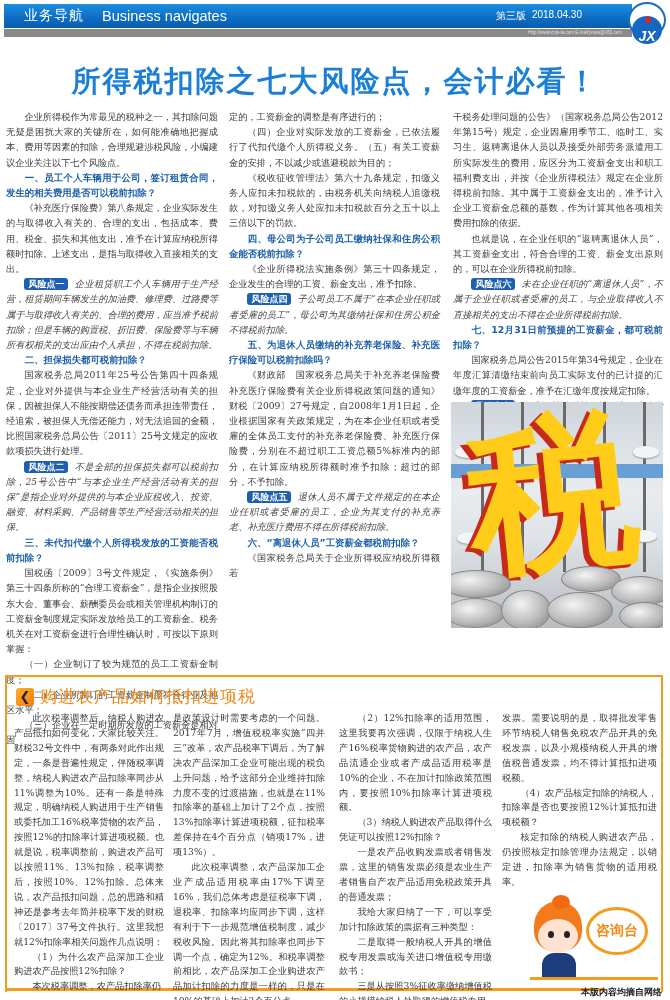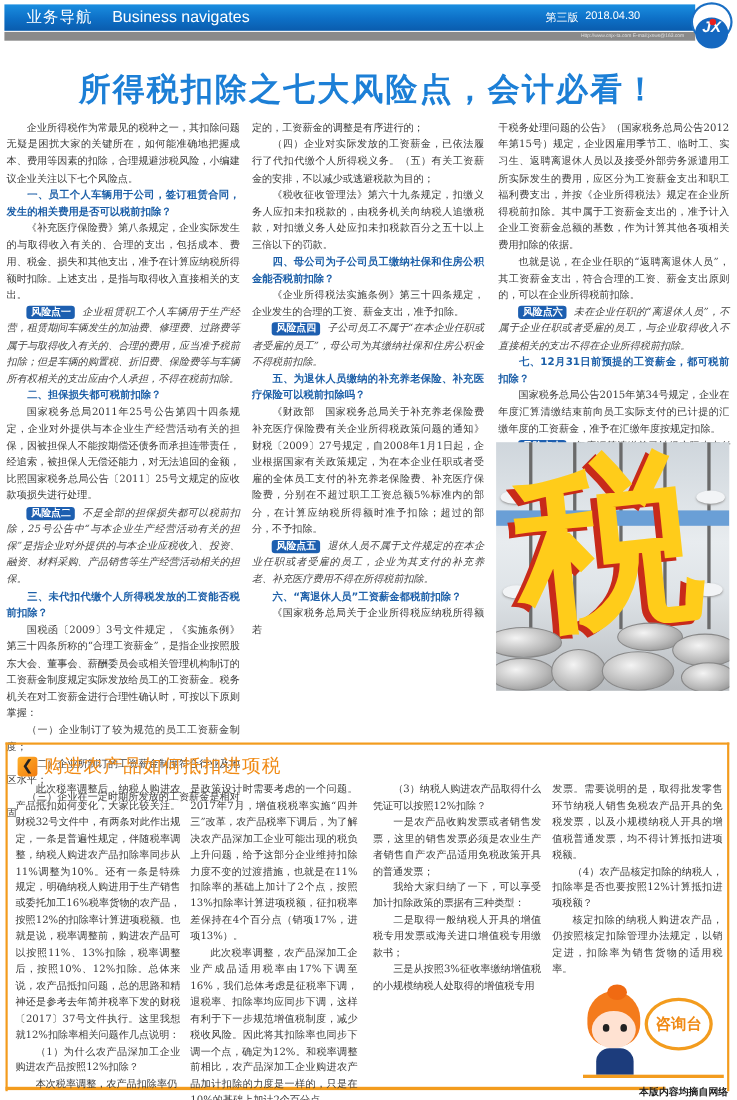--- a/index.html
+++ b/index.html
@@ -12,21 +12,21 @@
          display: flex; align-items: center; }
   .hdr-cn { font-family: "DejaVu Sans", sans-serif; color: #fff; font-size: 14px; margin-left: 20px; letter-spacing: 1px; }
   .hdr-en { font-family: "Liberation Sans", sans-serif; color: #fff; font-size: 14.5px; margin-left: 18px; }
   .hdr-right { margin-left: auto; margin-right: 50px; color: #fff; font-family: "Liberation Sans", sans-serif; font-size: 10px; display: flex; gap: 6px; }
   .hdr-bar { position: absolute; left: 4px; top: 29px; width: 628px; height: 8px; background: #8a8a8a; }
   .hdr-url { position: absolute; right: 48px; top: 29px; font-size: 4.5px; color: #e0e0e0; font-family: "Liberation Sans", sans-serif; line-height: 8px; }
   .logo { position: absolute; left: 628px; top: 2px; width: 38px; height: 36px; border-radius: 50%;
           background: #ffffff; border: 2px solid #1a6fc4; display: flex; align-items: center; justify-content: center; }
   .logo-inner { width: 30px; height: 28px; border-radius: 50%; background: #1568c0; color: #fff;
                 font-family: "Liberation Sans", sans-serif; font-weight: bold; font-size: 14px; font-style: italic;
-                display:flex; align-items:flex-start; justify-content:center; position: relative; margin-top: 20px; }
+                display:flex; align-items:flex-end; justify-content:center; position: relative; margin-top: 20px; }
   .logo-dot { position: absolute; width: 6px; height: 6px; border-radius: 50%; background: #e82020; top: 1px; left: 13px; }
 
   
   .title { position: absolute; top: 62px; left: 0; width: 670px; text-align: center;
            font-family: "DejaVu Sans", sans-serif; font-weight: bold; font-size: 29px; color: #1c7fd6; letter-spacing: 2px; }
 
   
   .col { position: absolute; font-size: 9.2px; line-height: 15.2px; text-align: justify; color: #3a3a3a; }
   .col p { text-indent: 2em; }
   .col p.noind { text-indent: 0; }
@@ -166,20 +166,21 @@
 <div class="bc b1">
   <p>此次税率调整后，纳税人购进农产品抵扣如何变化，大家比较关注。财税32号文件中，有两条对此作出规定，一条是普遍性规定，伴随税率调整，纳税人购进农产品扣除率同步从11%调整为10%。还有一条是特殊规定，明确纳税人购进用于生产销售或委托加工16%税率货物的农产品，按照12%的扣除率计算进项税额。也就是说，税率调整前，购进农产品可以按照11%、13%扣除，税率调整后，按照10%、12%扣除。总体来说，农产品抵扣问题，总的思路和精神还是参考去年简并税率下发的财税〔2017〕37号文件执行。这里我想就12%扣除率相关问题作几点说明：</p>
   <p>（1）为什么农产品深加工企业购进农产品按照12%扣除？</p>
   <p>本次税率调整，农产品扣除率仍</p>
 </div>
 <div class="bc b2">
   <p class="noind">是政策设计时需要考虑的一个问题。2017年7月，增值税税率实施“四并三”改革，农产品税率下调后，为了解决农产品深加工企业可能出现的税负上升问题，给予这部分企业维持扣除力度不变的过渡措施，也就是在11%扣除率的基础上加计了2个点，按照13%扣除率计算进项税额，征扣税率差保持在4个百分点（销项17%，进项13%）。</p>
   <p>此次税率调整，农产品深加工企业产成品适用税率由17%下调至16%，我们总体考虑是征税率下调，退税率、扣除率均应同步下调，这样有利于下一步规范增值税制度，减少税收风险。因此将其扣除率也同步下调一个点，确定为12%。和税率调整前相比，农产品深加工企业购进农产品加计扣除的力度是一样的，只是在10%的基础上加计2个百分点。</p>
 </div>
 <div class="bc b3">
+  <p>（2）12%扣除率的适用范围，这里我要再次强调，仅限于纳税人生产16%税率货物购进的农产品，农产品流通企业或者产成品适用税率是10%的企业，不在加计扣除政策范围内，要按照10%扣除率计算进项税额。</p>
   <p>（3）纳税人购进农产品取得什么凭证可以按照12%扣除？</p>
   <p>一是农产品收购发票或者销售发票，这里的销售发票必须是农业生产者销售自产农产品适用免税政策开具的普通发票；</p>
   <p>我给大家归纳了一下，可以享受加计扣除政策的票据有三种类型：</p>
   <p>二是取得一般纳税人开具的增值税专用发票或海关进口增值税专用缴款书；</p>
   <p>三是从按照3%征收率缴纳增值税的小规模纳税人处取得的增值税专用</p>
 </div>
 <div class="bc b4">
   <p class="noind">发票。需要说明的是，取得批发零售环节纳税人销售免税农产品开具的免税发票，以及小规模纳税人开具的增值税普通发票，均不得计算抵扣进项税额。</p>
   <p>（4）农产品核定扣除的纳税人，扣除率是否也要按照12%计算抵扣进项税额？</p>
   <p>核定扣除的纳税人购进农产品，仍按照核定扣除管理办法规定，以销定进，扣除率为销售货物的适用税率。</p>

